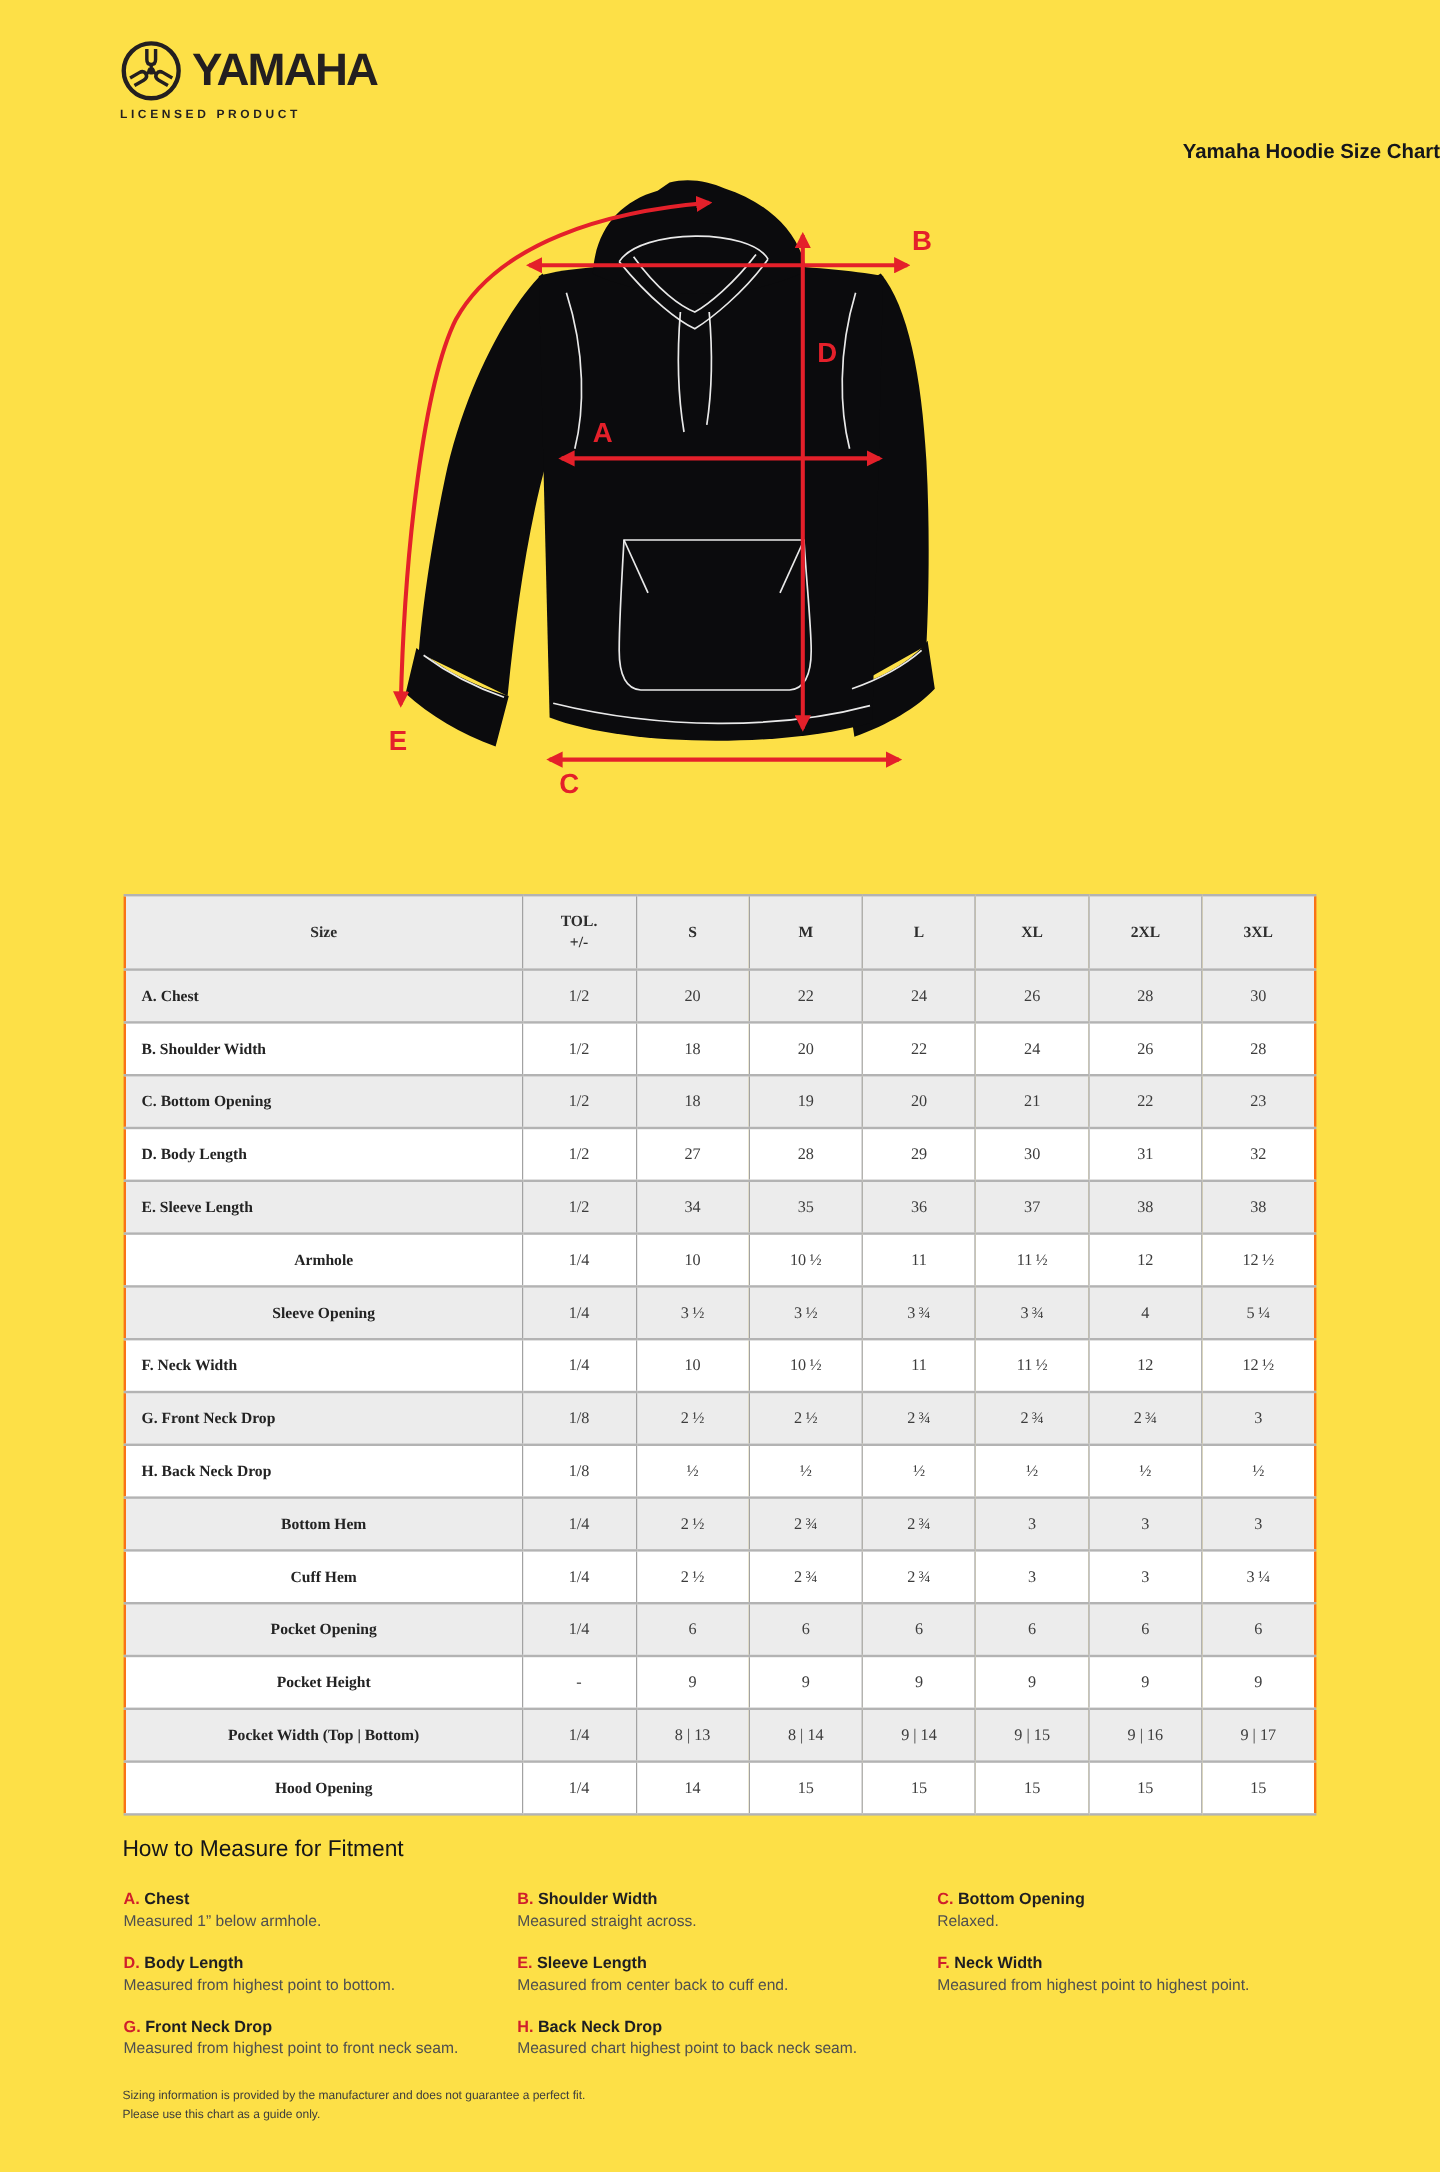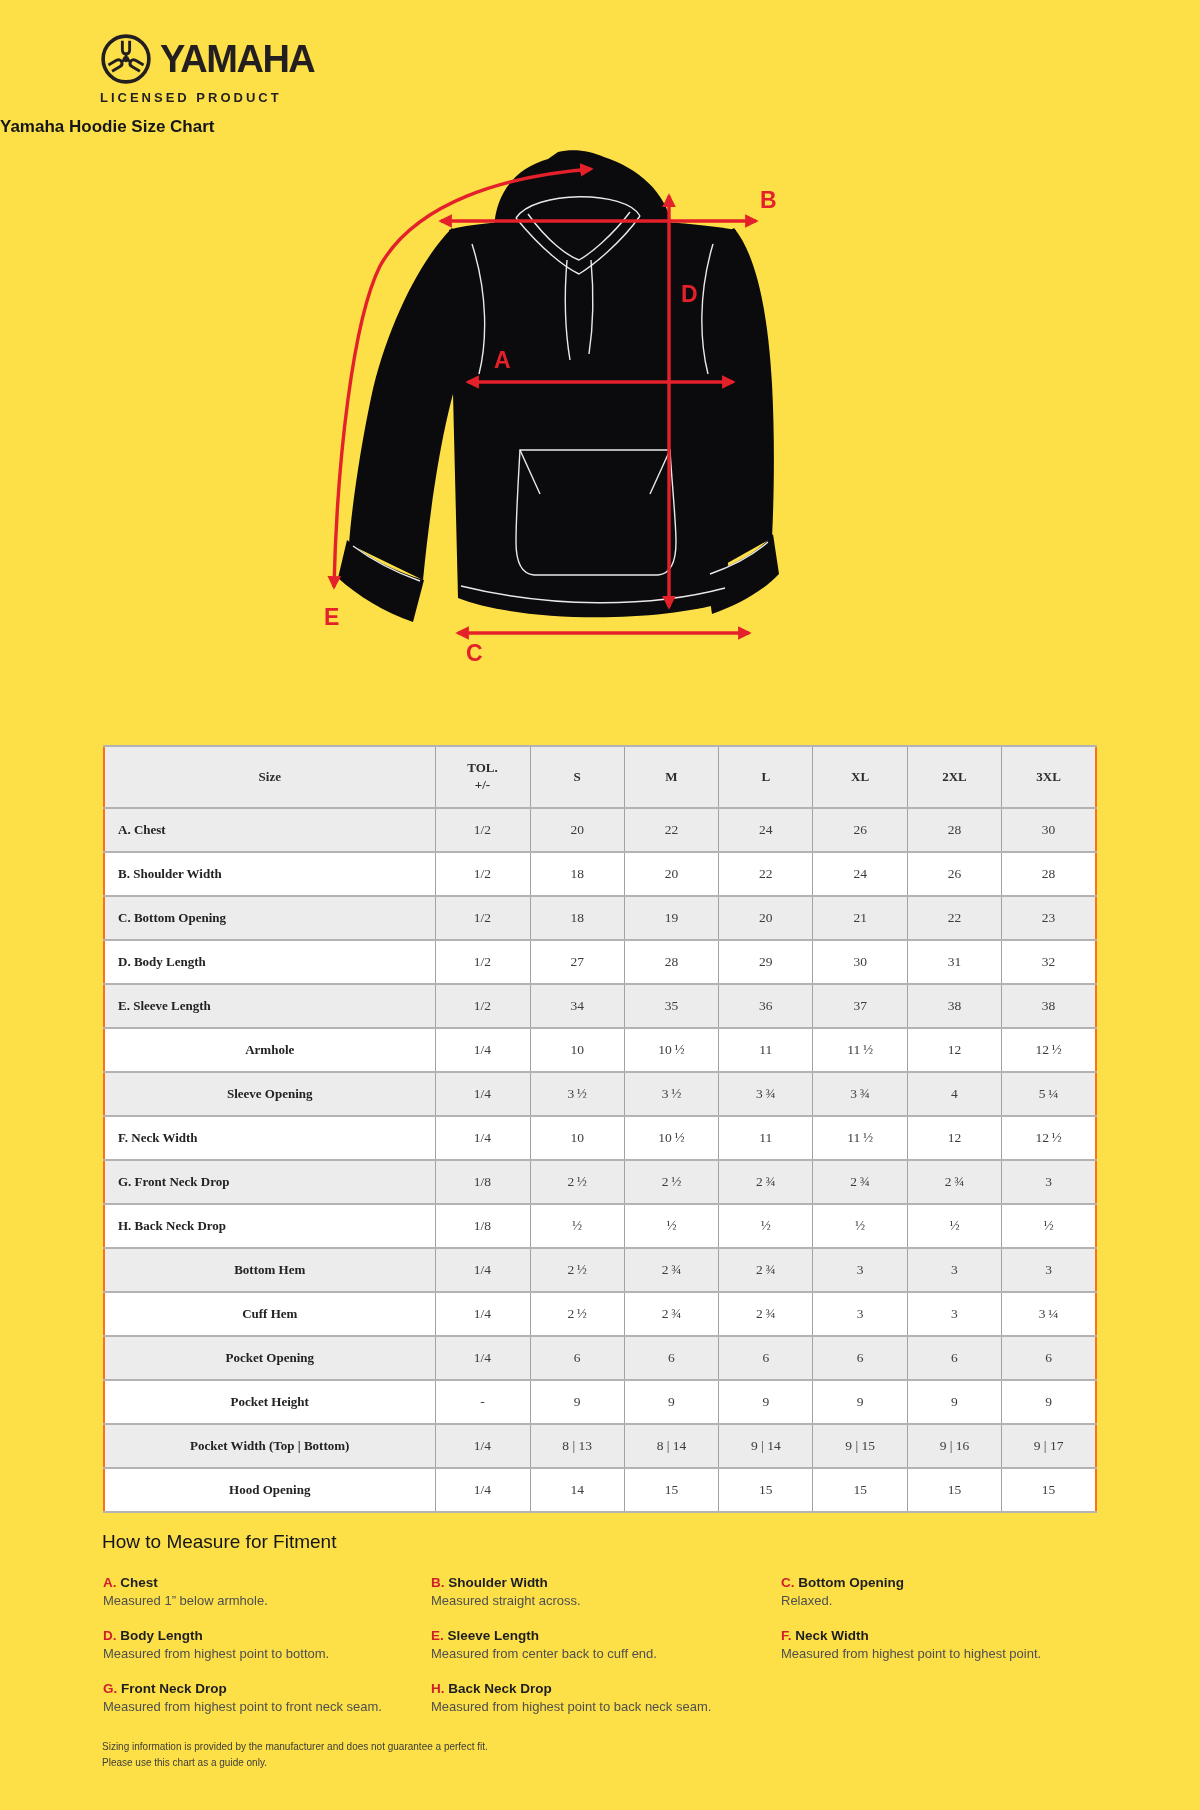--- a/index.html
+++ b/index.html
@@ -12,25 +12,25 @@
   .page{
     position:relative;width:1200px;height:1810px;background:#fde047;
     font-family:"Liberation Sans",sans-serif;overflow:hidden;
   }
 
   
   .logo{position:absolute;left:100px;top:33px;}
   .logo-row{display:flex;align-items:center;gap:8px;}
   .fork-mark{width:52px;height:52px;}
   .brand{font-size:38px;font-weight:bold;letter-spacing:-1.5px;color:#231f20;line-height:1;}
-  .tagline{margin-top:5px;font-size:13px;font-weight:bold;letter-spacing:3px;color:#231f20;}
+  .tagline{margin-top:5px;font-size:10px;font-weight:bold;letter-spacing:3px;color:#231f20;}
 
   
   .page-title{
-    position:absolute;top:117px;left:0;width:1200px;text-align:left;
+    position:absolute;top:117px;left:0;width:1200px;text-align:right;
     font-size:17px;font-weight:bold;color:#15161b;
   }
 
   
   .diagram{position:absolute;left:320px;top:144px;width:460px;height:526px;}
   .hoodie-black{fill:#0b0b0d;}
   .detail{stroke:#f5f5f5;stroke-width:1.4;fill:none;opacity:.95;}
   .redline{stroke:var(--red);stroke-width:3.4;fill:none;}
   .redlabel{font-family:"Liberation Sans",sans-serif;font-weight:bold;font-size:23px;fill:var(--red);}
 
@@ -369,21 +369,21 @@
       <div class="measure-item">
         <div class="m-title"><span class="m-letter">F.</span> Neck Width</div>
         <div class="m-desc">Measured from highest point to highest point.</div>
       </div>
       <div class="measure-item">
         <div class="m-title"><span class="m-letter">G.</span> Front Neck Drop</div>
         <div class="m-desc">Measured from highest point to front neck seam.</div>
       </div>
       <div class="measure-item">
         <div class="m-title"><span class="m-letter">H.</span> Back Neck Drop</div>
-        <div class="m-desc">Measured from highest point to back neck seam.</div>
+        <div class="m-desc">Measured chart highest point to back neck seam.</div>
       </div>
     </div>
 
   <div class="footer">
     <div>Sizing information is provided by the manufacturer and does not guarantee a perfect fit.</div>
     <div>Please use this chart as a guide only.</div>
   </div>
 
 </div>
 

